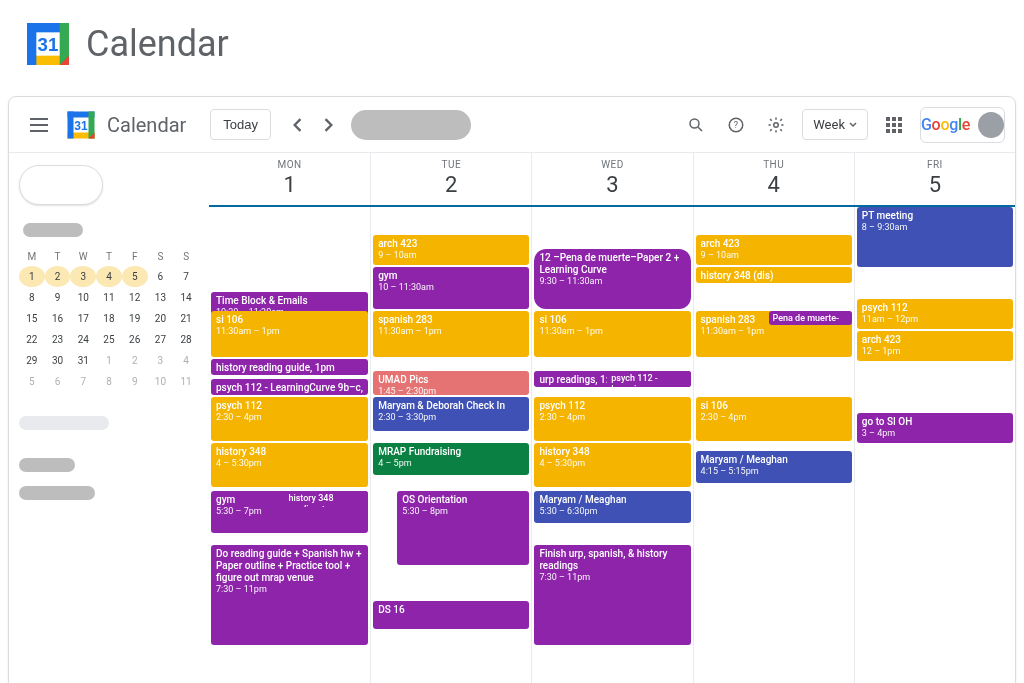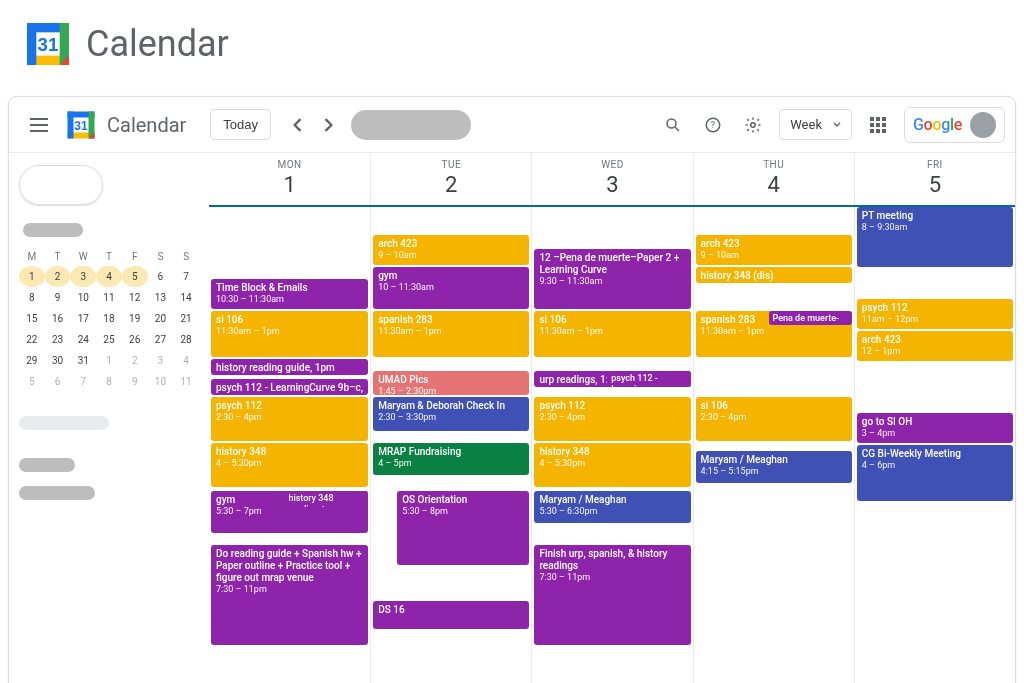--- a/index.html
+++ b/index.html
@@ -15,24 +15,24 @@
 .top-logo { display:flex; align-items:center; gap:8px; margin-left:4px; }
 .top-logo-mark { width:36px; height:36px; }
 .top-logo-title { font-size:20px; color:#5f6368; }
 .btn { border:1px solid #dadce0; border-radius:4px; padding:7px 12px; background:#fff; color:#3c4043; font-size:13px; cursor:pointer; }
 .today-btn { margin-left:24px; }
 .nav-arrows { display:flex; margin-left:10px; }
 .arrow { width:32px; height:32px; display:flex; align-items:center; justify-content:center; cursor:pointer; color:#5f6368; font-size:18px; }
 .date-pill { margin-left:6px; width:120px; height:30px; background:#bdbdbd; border-radius:15px; }
 .spacer { flex:1; }
 .icon-btn { width:36px; height:36px; border-radius:50%; display:flex; align-items:center; justify-content:center; cursor:pointer; color:#5f6368; margin:0 2px; }
-.view-select { border:1px solid #dadce0; border-radius:4px; padding:7px 10px; display:flex; align-items:center; gap:11px; cursor:pointer; margin:0 6px; }
+.view-select { border:1px solid #dadce0; border-radius:4px; padding:7px 10px; display:flex; align-items:center; gap:4px; cursor:pointer; margin:0 6px; }
 .apps-icon { width:16px; height:16px; display:grid; grid-template-columns:repeat(3,4px); grid-template-rows:repeat(3,4px); gap:2px; }
 .apps-icon span { background:#5f6368; }
-.account-chip { border:1px solid #dadce0; border-radius:6px; padding:4px 8px; display:flex; align-items:center; gap:8px; margin-left:6px; }
+.account-chip { border:1px solid #dadce0; border-radius:6px; padding:4px 0; display:flex; align-items:center; gap:8px; margin-left:6px; }
 .account-chip .avatar { width:26px; height:26px; border-radius:50%; background:#9aa0a6; }
 .google-mark { font-size:16px; font-weight:500; letter-spacing:-.3px; }
 .google-mark .b{color:#4285f4}.google-mark .r{color:#ea4335}.google-mark .y{color:#fbbc05}.google-mark .g{color:#34a853}
 .app-body { display:flex; height: 540px; }
 .sidebar { width:200px; padding:12px 10px; flex-shrink:0; }
 .create-btn { width:84px; height:40px; border:1px solid #dadce0; border-radius:20px; background:#fff; box-shadow:0 1px 2px rgba(0,0,0,.12); }
 .mini-placeholder { width:60px; height:14px; background:#bdbdbd; border-radius:7px; margin:18px 0 10px 4px; }
 .mini-cal { width:180px; }
 .mini-cal .dow-row, .mini-cal .wk { display:grid; grid-template-columns:repeat(7,1fr); text-align:center; }
 .mini-cal .dow-row div { font-size:10px; color:#70757a; padding:4px 0; }
@@ -256,21 +256,21 @@
             <div class="dh-dow">THU</div>
             <div class="dh-num">4</div>
           </div>
           <div class="dh">
             <div class="dh-dow">FRI</div>
             <div class="dh-num">5</div>
           </div>
         </div>
       <div class="cols" id="cols">
         <div class="col">
-            <div class="ev purple" style="top: 72px; height: 30px;">
+            <div class="ev purple" style="top: 85px; height: 30px;">
               <div class="title">Time Block &amp; Emails</div>
               <div class="time">10:30 – 11:30am</div>
             </div>
             <div class="ev yellow" style="top: 104px; height: 46px;">
               <div class="title">si 106</div>
               <div class="time">11:30am – 1pm</div>
             </div>
             <div class="ev purple short" style="top: 152px; height: 16px;"><div class="title">history reading guide, 1pm</div></div>
             <div class="ev purple short" style="top: 172px; height: 16px;"><div class="title">psych 112 - LearningCurve 9b–c, 2pm</div></div>
             <div class="ev yellow" style="top: 190px; height: 44px;">
@@ -318,21 +318,21 @@
             </div>
             <div class="ev purple" style="top: 284px; height: 74px; margin-left: 24px;">
               <div class="title">OS Orientation</div>
               <div class="time">5:30 – 8pm</div>
             </div>
             <div class="ev purple" style="top: 394px; height: 28px;">
               <div class="title">DS 16</div>
             </div>
           </div>
         <div class="col">
-            <div class="ev purple" style="top: 42px; height: 60px;">
+            <div class="ev purple" style="top: 42px; height: 60px; border-radius: 12px;">
               <div class="title">12 –Pena de muerte–Paper 2 + Learning Curve</div>
               <div class="time">9:30 – 11:30am</div>
             </div>
             <div class="ev yellow" style="top: 104px; height: 46px;">
               <div class="title">si 106</div>
               <div class="time">11:30am – 1pm</div>
             </div>
             <div class="ev purple short" style="top: 164px; height: 16px;"><div class="title">urp readings, 1:45pm</div></div>
             <div class="ev purple short nested" style="top: 164px; height: 16px;"><div class="title">psych 112 - Learning</div></div>
             <div class="ev yellow" style="top: 190px; height: 44px;">
@@ -385,21 +385,17 @@
               <div class="time">11am – 12pm</div>
             </div>
             <div class="ev yellow" style="top: 124px; height: 30px;">
               <div class="title">arch 423</div>
               <div class="time">12 – 1pm</div>
             </div>
             <div class="ev purple" style="top: 206px; height: 30px;">
               <div class="title">go to SI OH</div>
               <div class="time">3 – 4pm</div>
             </div>
-            <div class="ev blue" style="top: 238px; height: 56px;">
-              <div class="title">CG Bi-Weekly Meeting</div>
-              <div class="time">4 – 6pm</div>
-            </div>
           </div>
       </div>
     </div>
   </div>
 </div>
 
 </body></html>

